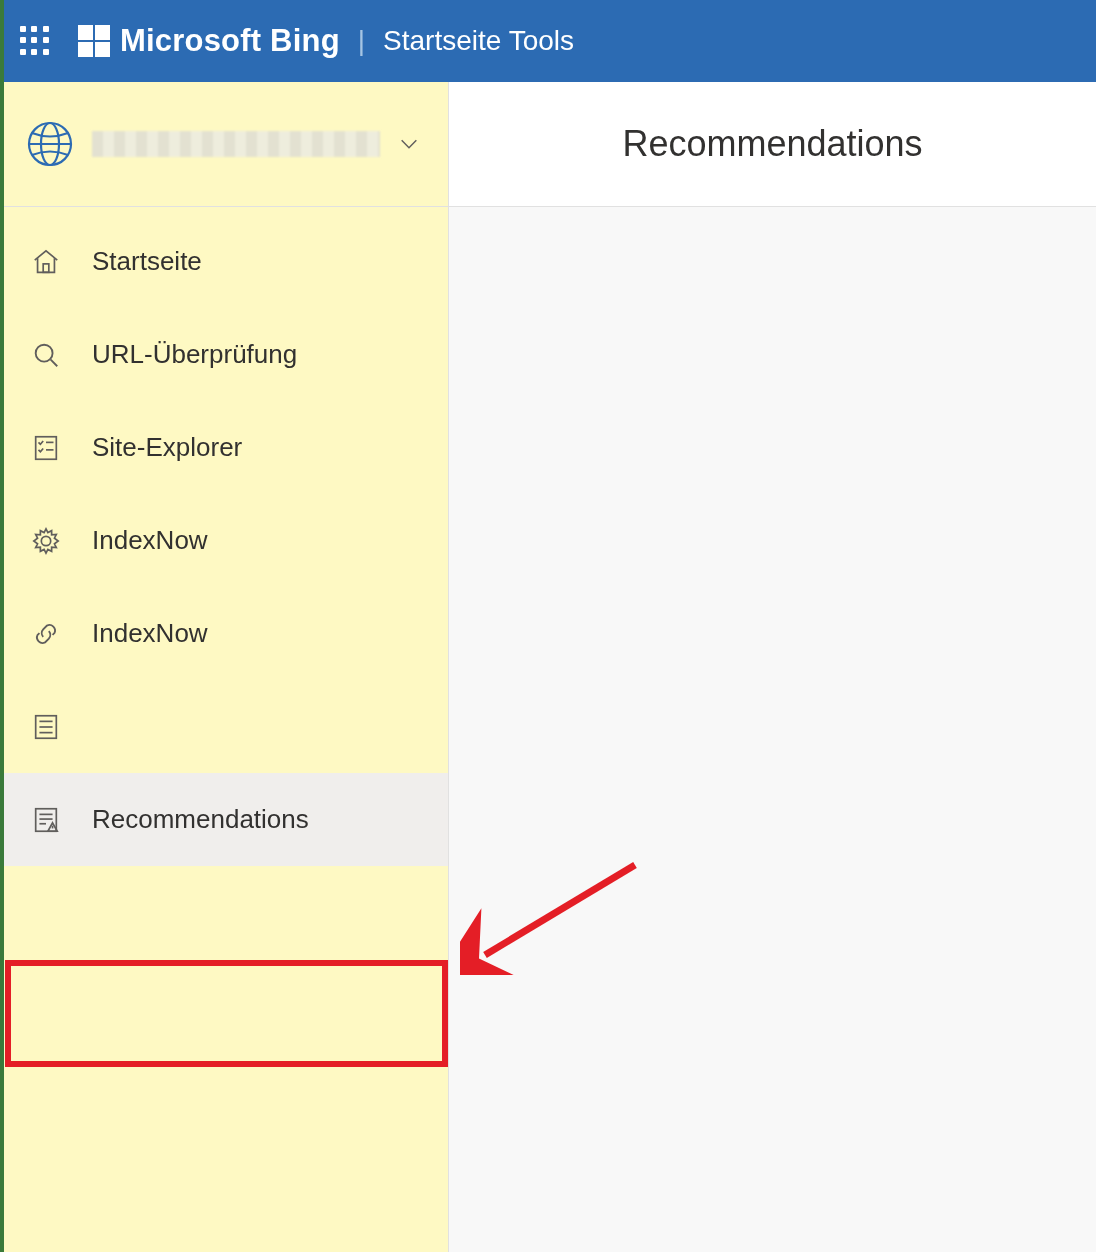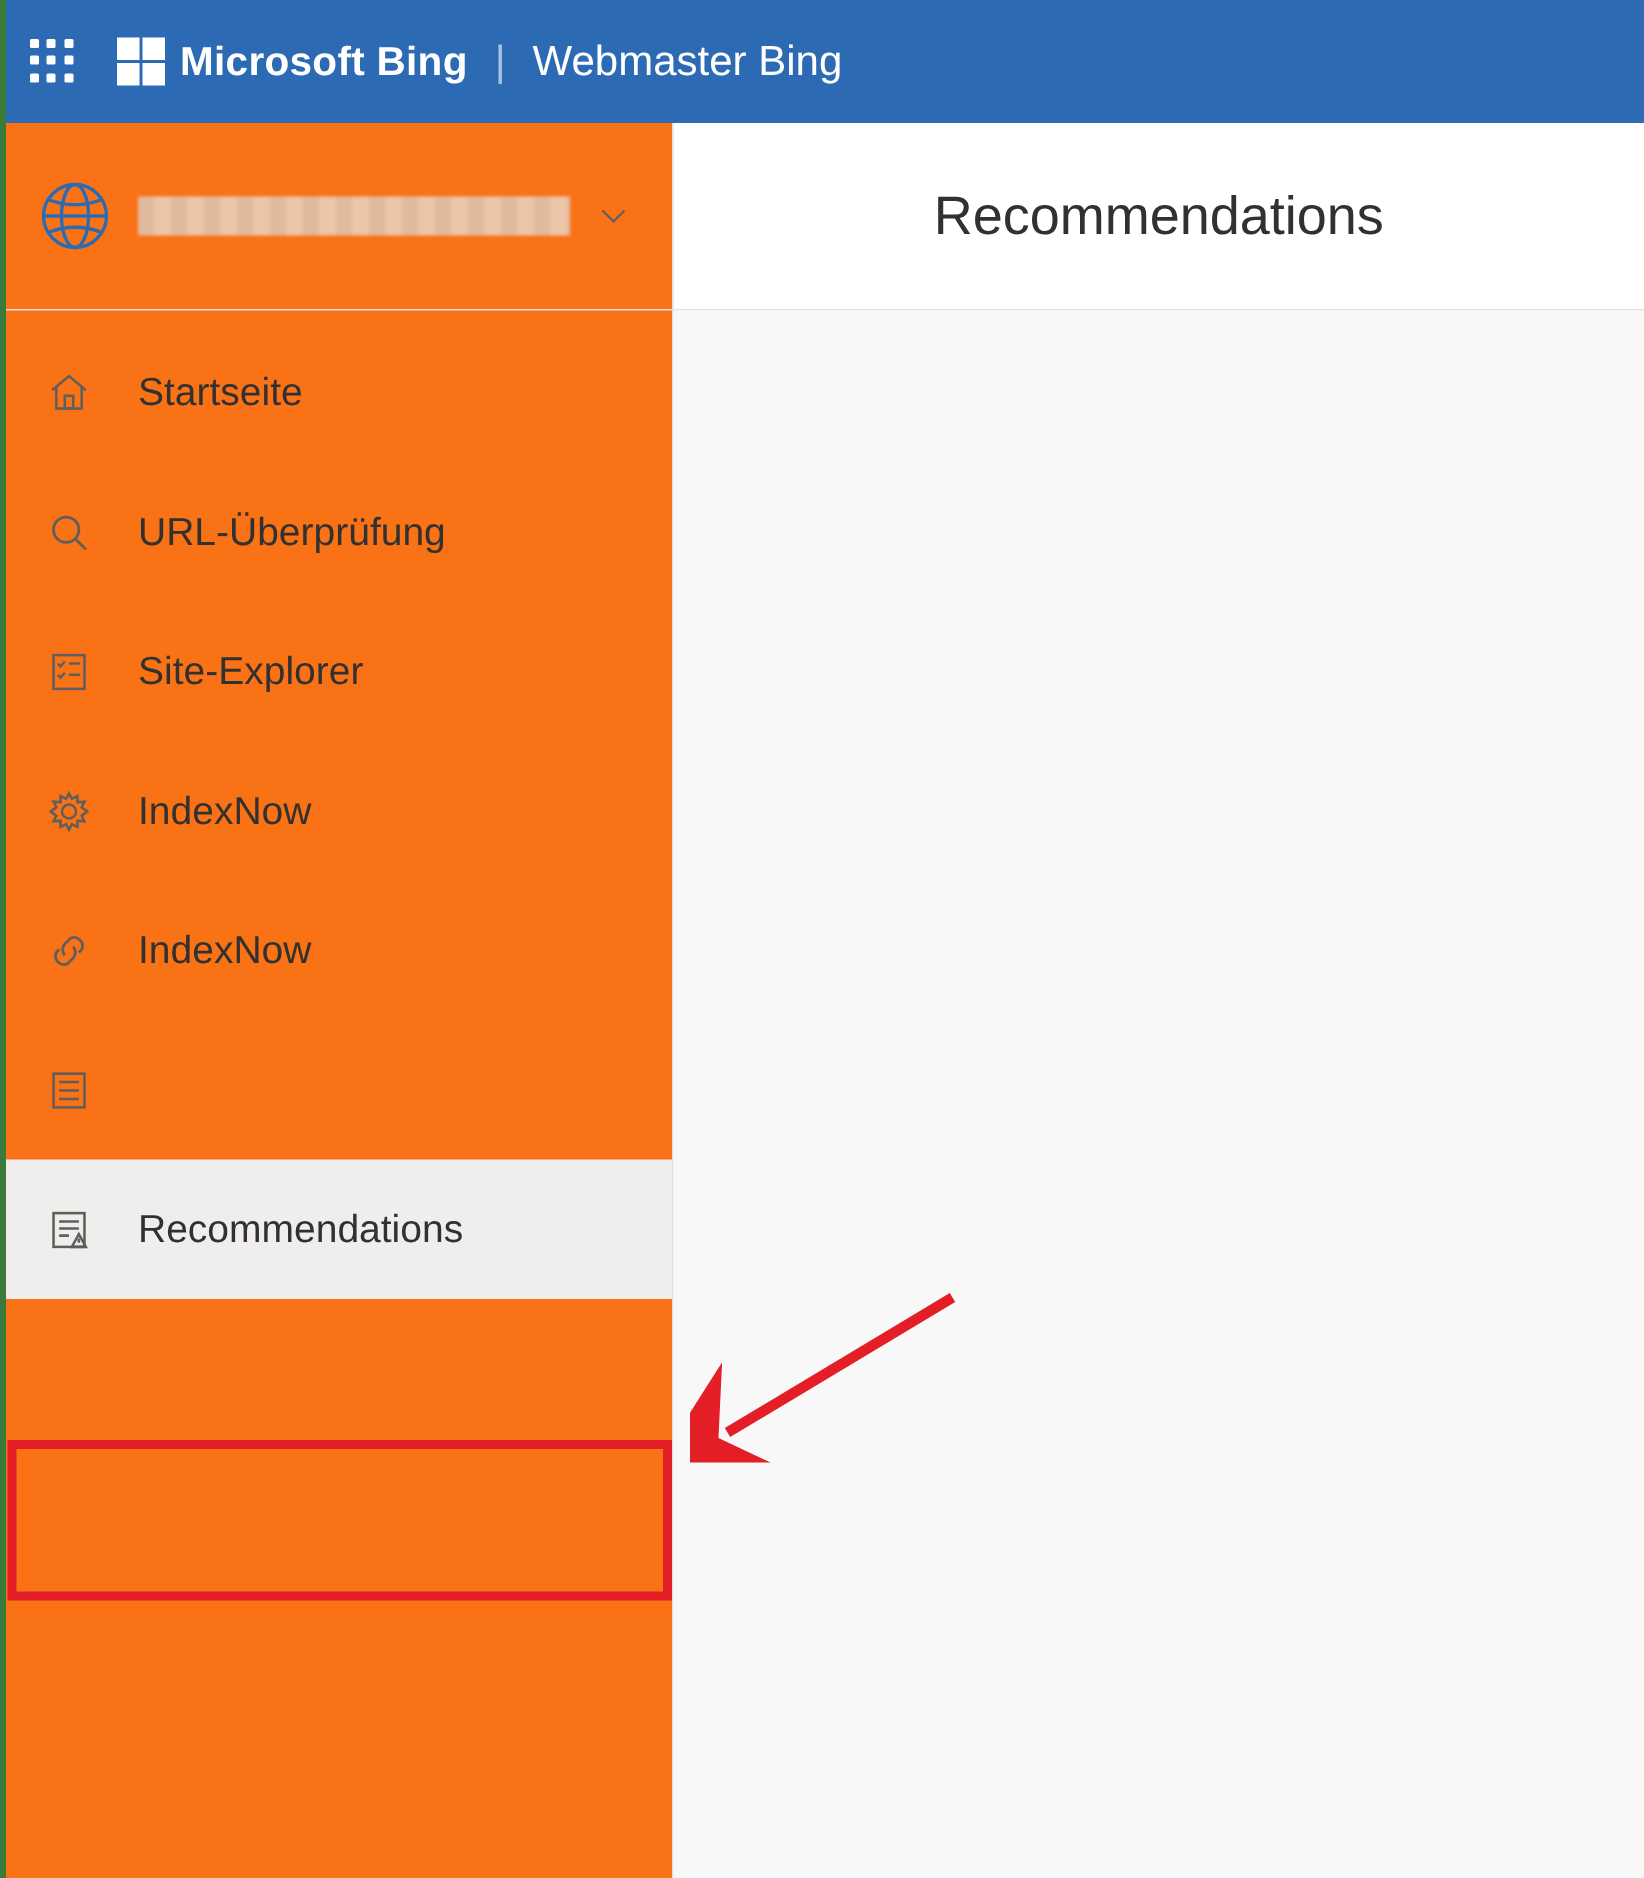--- a/index.html
+++ b/index.html
@@ -45,21 +45,21 @@
       gap: 2px;
       width: 32px;
       height: 32px;
       margin-right: 10px;
     }
     .ms-logo span {
       background: #ffffff;
     }
     .brand-text {
       color: #ffffff;
-      font-size: 27px;
+      font-size: 31px;
       font-weight: 600;
       letter-spacing: 0.2px;
     }
     .divider-bar {
       color: #a5c4e3;
       font-size: 28px;
       margin: 0 18px;
       font-weight: 300;
     }
     .product-text {
@@ -68,21 +68,21 @@
       font-weight: 400;
     }
     .body-container {
       display: flex;
       height: calc(100% - 82px);
       border-left: 4px solid #3a7a3a;
     }
     .sidebar {
       width: 445px;
       border-right: 1px solid #e1e1e1;
-      background: #f97316;
+      background: #fef9c3;
       display: flex;
       flex-direction: column;
     }
     .site-selector {
       height: 125px;
       display: flex;
       align-items: center;
       padding: 0 28px 0 22px;
       border-bottom: 1px solid #e1e1e1;
       cursor: pointer;
@@ -188,21 +188,21 @@
       <span></span>
   </div>
   <div class="ms-logo">
     <span></span>
       <span></span>
       <span></span>
       <span></span>
   </div>
   <span class="brand-text">Microsoft Bing</span>
   <span class="divider-bar">|</span>
-  <span class="product-text">Webmaster Bing</span>
+  <span class="product-text">Startseite Tools</span>
 </div>
 
 <div class="body-container">
   <aside class="sidebar">
     <div class="site-selector">
       <svg class="globe-icon" viewBox="0 0 48 48" fill="none" stroke="#2c6bb3" stroke-width="2.2">
         <circle cx="24" cy="24" r="21"></circle>
         <ellipse cx="24" cy="24" rx="9" ry="21"></ellipse>
         <line x1="3" y1="24" x2="45" y2="24"></line>
         <path d="M6 13 Q24 20 42 13"></path>

